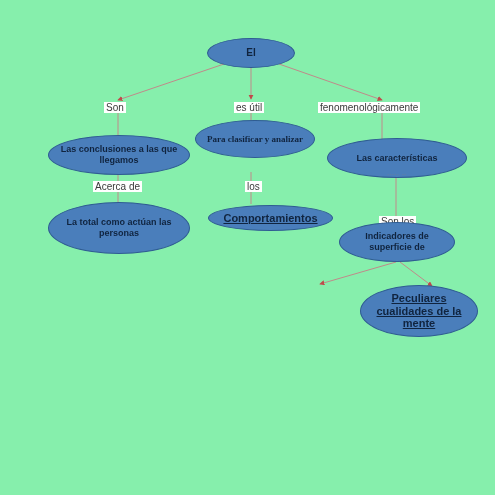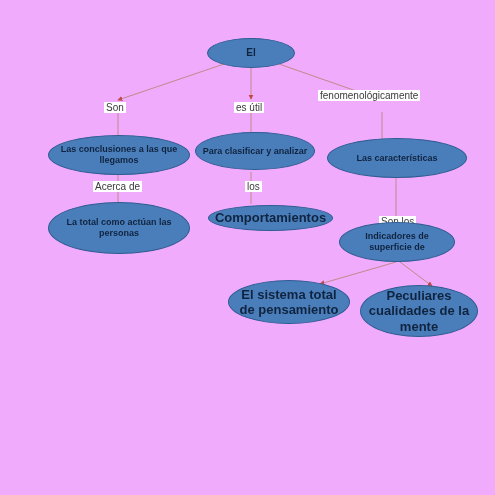--- a/index.html
+++ b/index.html
@@ -4,21 +4,21 @@
 <style>
   html, body {
     margin: 0;
     padding: 0;
     background: #ffffff;
   }
   #canvas {
     position: relative;
     width: 495px;
     height: 495px;
-    background: #f0abfc;
+    background: #86efac;
     overflow: hidden;
     font-family: "Liberation Sans", sans-serif;
   }
   #edge-layer {
     position: absolute;
     left: 0;
     top: 0;
     width: 495px;
     height: 495px;
     pointer-events: none;
@@ -44,21 +44,22 @@
     padding: 0 4px;
     box-sizing: border-box;
   }
   .node-root {
     font-size: 10px;
   }
   .node-mid {
     font-size: 9px;
   }
   .node-small {
-    font-size: 13px;
+    font-size: 11px;
+    text-decoration: underline;
   }
   .ghost-line {
     position: absolute;
     left: 0;
     width: 100%;
     text-align: center;
     font-size: 7px;
     font-weight: bold;
     color: #6f7f92;
     opacity: 0.55;
@@ -102,27 +103,27 @@
     <line x1="396" y1="262" x2="320" y2="284" stroke="#c08a8a" stroke-width="1" marker-end="url(#arrow)"></line>
     <line x1="400" y1="262" x2="432" y2="286" stroke="#c08a8a" stroke-width="1" marker-end="url(#arrow)"></line>
   </svg>
 
   <div class="node node-root" style="left:207px; top:38px; width:88px; height:30px;">
     <span class="label">El</span>
   </div>
 
   <div class="edge-label" style="left:104px; top:102px;">Son</div>
   <div class="edge-label" style="left:234px; top:102px;">es útil</div>
-  <div class="edge-label" style="left:318px; top:90px;">fenomenológicamente</div>
+  <div class="edge-label" style="left:318px; top:102px;">fenomenológicamente</div>
 
   <div class="node node-mid" style="left:48px; top:135px; width:142px; height:40px;">
     <span class="label">Las conclusiones a las que llegamos</span>
   </div>
 
-  <div class="node node-mid" style="left:195px; top:132px; width:120px; height:38px;">
+  <div class="node node-mid" style="left:195px; top:120px; width:120px; height:38px;font-family:Liberation Serif, serif;">
     <span class="label">Para clasificar y analizar</span>
   </div>
 
   <div class="node node-mid" style="left:327px; top:138px; width:140px; height:40px;">
     <span class="label">Las características</span>
     <span class="ghost-line" style="top:30px;">..... ..</span>
   </div>
 
   <div class="edge-label" style="left:93px; top:181px;">Acerca de</div>
   <div class="edge-label" style="left:245px; top:181px;text-align:center;">los</div>
@@ -133,21 +134,18 @@
   </div>
 
   <div class="node node-small" style="left:208px; top:205px; width:125px; height:26px;">
     <span class="label">Comportamientos</span>
   </div>
 
   <div class="node node-mid" style="left:339px; top:222px; width:116px; height:40px;justify-content:flex-end;">
     <span class="label">Indicadores de superficie de</span>
   </div>
 
-  <div class="node node-small" style="left:228px; top:280px; width:122px; height:44px;">
-    <span class="label">El sistema total de pensamiento</span>
-  </div>
 
   <div class="node node-small" style="left:360px; top:285px; width:118px; height:52px;">
     <span class="label">Peculiares cualidades de la mente</span>
   </div>
 
 </div>
 
 </body></html>

